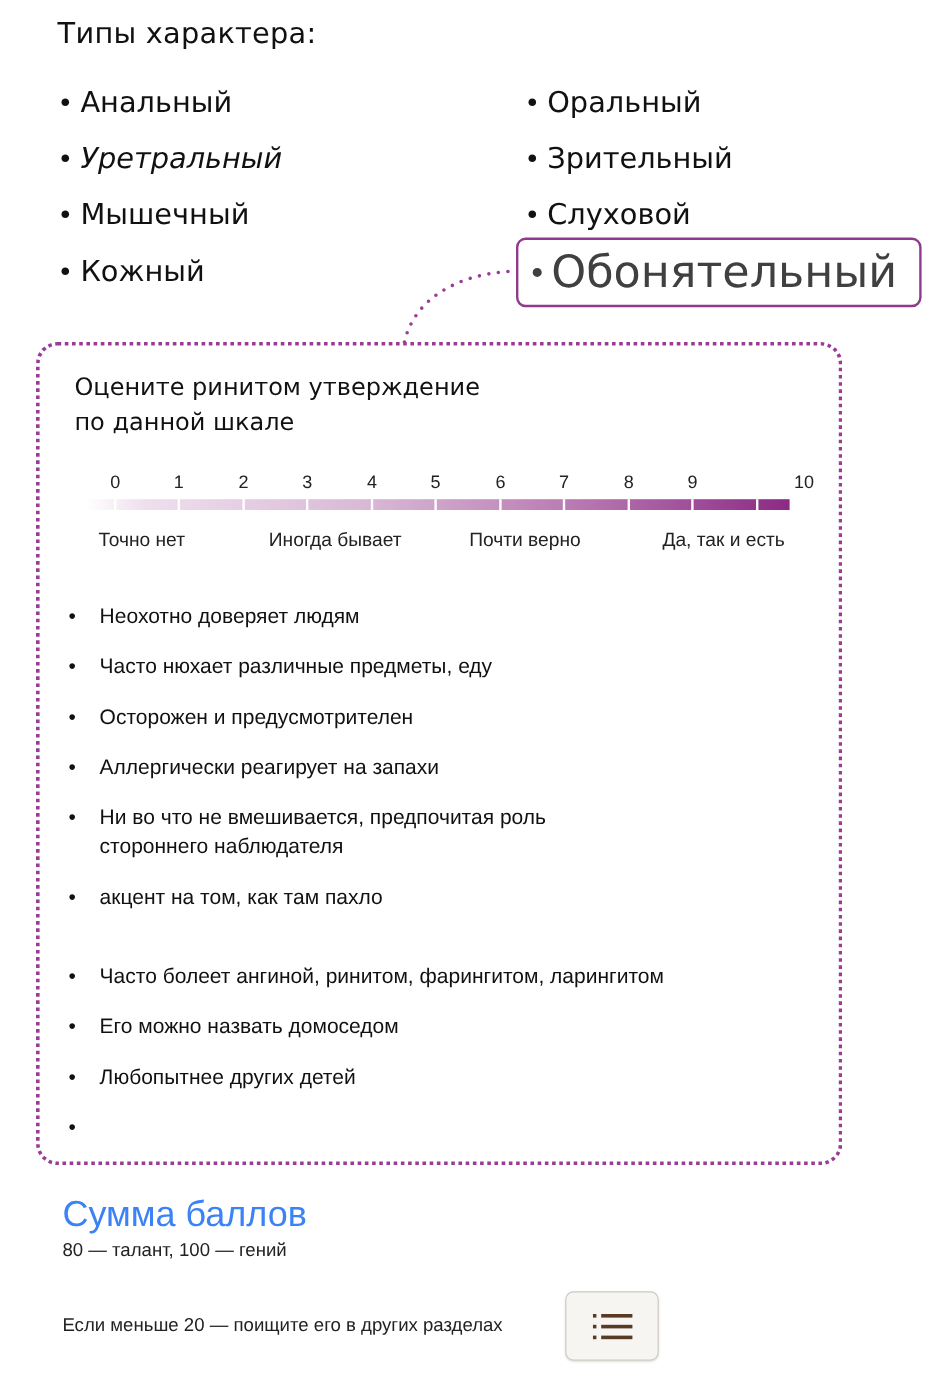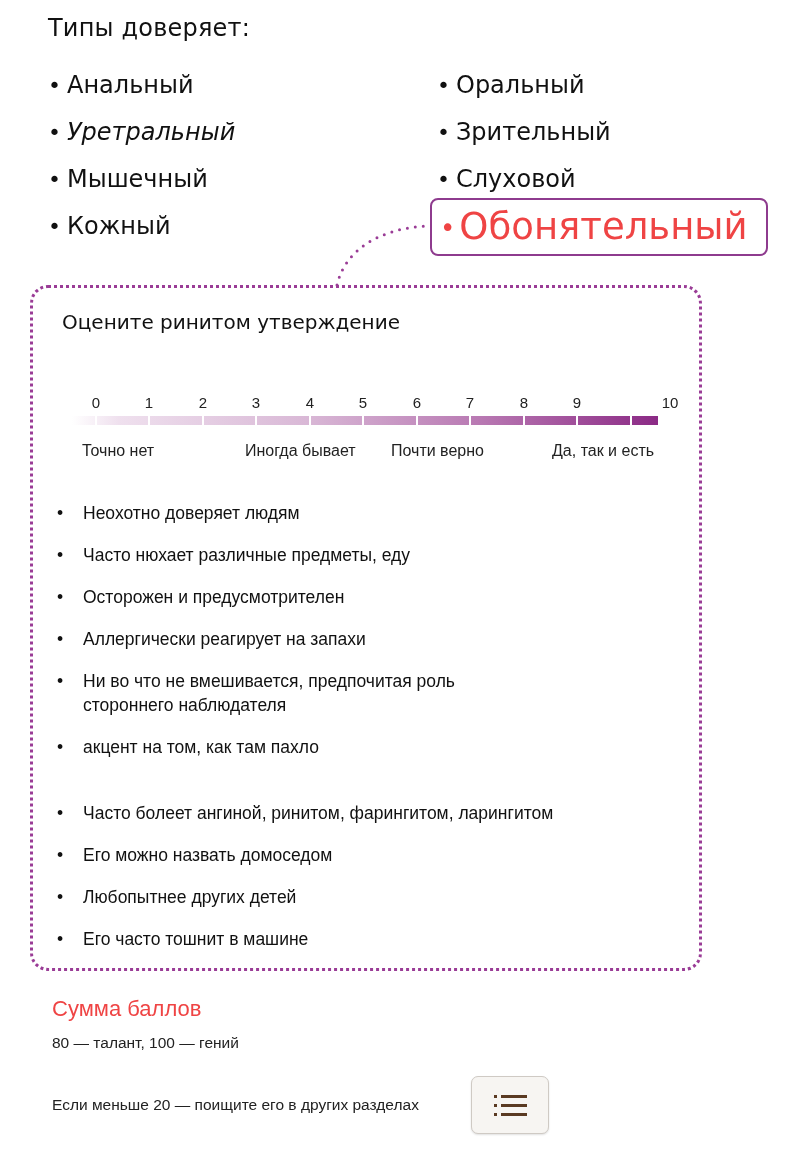--- a/index.html
+++ b/index.html
@@ -10,53 +10,53 @@
     }
     .abs { position: absolute; }
     .types-title { left: 48px; top: 14px; font-size: 24px; letter-spacing: 0.2px; }
     .type-item { font-size: 24px; white-space: nowrap; line-height: 30px; }
     .type-item .dot { font-size: 22px; margin-right: 6px; }
     .highlight-box {
       left: 430px; top: 198px; width: 338px; height: 58px;
       border: 2px solid #8E3B8E; border-radius: 8px; box-sizing: border-box;
     }
     .highlight-text {
-      left: 440px; top: 200px; font-size: 37px; color: #ef4444; white-space: nowrap; line-height: 54px;
+      left: 440px; top: 200px; font-size: 37px; color: #404040; white-space: nowrap; line-height: 54px;
     }
     .highlight-text .dot { font-size: 26px; margin-right: 4px; vertical-align: 2px; }
     .dotted-box {
       left: 30px; top: 285px; width: 672px; height: 686px;
       border: 3px dotted #9A3C96; border-radius: 18px; box-sizing: border-box;
     }
     svg.connector { position: absolute; left: 0; top: 0; width: 790px; height: 1156px; pointer-events: none; }
     .instr { left: 62px; top: 308px; font-size: 20px; line-height: 29px; }
     .scale-num { top: 394px; font-size: 15px; width: 30px; text-align: center; margin-left: -15px; font-family: "Liberation Sans", sans-serif; color: #222; }
     .scale-bar {
       left: 72px; top: 416px; width: 586px; height: 9px;
       background: linear-gradient(to right, #ffffff 0%, #efe0ee 8%, #d9b8d6 40%, #b878b2 70%, #8B2A85 100%);
     }
     .scale-sep { top: 416px; width: 2px; height: 9px; background: #ffffff; }
     .scale-lbl { top: 442px; font-size: 16px; font-family: "Liberation Sans", sans-serif; color: #222; white-space: nowrap; }
     .stmt { left: 57px; font-size: 17.5px; font-family: "Liberation Sans", sans-serif; line-height: 24px; }
     .stmt .b { position: absolute; left: 0; top: 0; }
     .stmt .t { display: block; margin-left: 26px; white-space: nowrap; }
-    .sum-title { left: 52px; top: 996px; font-size: 22px; color: #ef4444; font-family: "Liberation Sans", sans-serif; }
+    .sum-title { left: 52px; top: 996px; font-size: 30px; color: #3b82f6; font-family: "Liberation Sans", sans-serif; }
     .sum-desc { left: 52px; top: 1032px; font-size: 15.5px; line-height: 22px; font-family: "Liberation Sans", sans-serif; color: #222; }
     .sum-note { left: 52px; top: 1096px; font-size: 15.5px; font-family: "Liberation Sans", sans-serif; color: #222; white-space: nowrap; }
     .toc-btn {
       left: 471px; top: 1076px; width: 78px; height: 58px; box-sizing: border-box;
       border: 1.5px solid #cfcac4; border-radius: 7px; background: #f7f5f2;
       box-shadow: 0 1px 2px rgba(0,0,0,0.12); cursor: pointer;
     }
     .toc-btn svg { position: absolute; left: 22px; top: 17px; }
   </style>
 </head>
 <body>
 
-<div class="abs types-title">Типы доверяет:</div>
+<div class="abs types-title">Типы характера:</div>
 
 <div class="abs type-item" style="left:48px; top:70px;"><span class="dot">•</span><span>Анальный</span></div>
 <div class="abs type-item" style="left:48px; top:117px;font-style:italic;"><span class="dot">•</span><span>Уретральный</span></div>
 <div class="abs type-item" style="left:48px; top:164px;"><span class="dot">•</span><span>Мышечный</span></div>
 <div class="abs type-item" style="left:48px; top:211px;"><span class="dot">•</span><span>Кожный</span></div>
 
 <div class="abs type-item" style="left:437px; top:70px;"><span class="dot">•</span><span>Оральный</span></div>
 <div class="abs type-item" style="left:437px; top:117px;"><span class="dot">•</span><span>Зрительный</span></div>
 <div class="abs type-item" style="left:437px; top:164px;"><span class="dot">•</span><span>Слуховой</span></div>
 
@@ -64,20 +64,21 @@
 <div class="abs highlight-text"><span class="dot">•</span><span>Обонятельный</span></div>
 
 <svg class="connector" viewBox="0 0 790 1156">
   <path d="M 337 285 C 345 250, 380 228, 428 226" fill="none" stroke="#9A3C96" stroke-width="3" stroke-linecap="round" stroke-dasharray="0 8"></path>
 </svg>
 
 <div class="abs dotted-box"></div>
 
 <div class="abs instr">
   <div>Оцените ринитом утверждение</div>
+  <div>по данной шкале</div>
 </div>
 
 <div class="abs scale-num" style="left:96px;">0</div>
 <div class="abs scale-num" style="left:149px;">1</div>
 <div class="abs scale-num" style="left:203px;">2</div>
 <div class="abs scale-num" style="left:256px;">3</div>
 <div class="abs scale-num" style="left:310px;">4</div>
 <div class="abs scale-num" style="left:363px;">5</div>
 <div class="abs scale-num" style="left:417px;">6</div>
 <div class="abs scale-num" style="left:470px;">7</div>
@@ -92,21 +93,21 @@
 <div class="abs scale-sep" style="left:255px;"></div>
 <div class="abs scale-sep" style="left:309px;"></div>
 <div class="abs scale-sep" style="left:362px;"></div>
 <div class="abs scale-sep" style="left:416px;"></div>
 <div class="abs scale-sep" style="left:469px;"></div>
 <div class="abs scale-sep" style="left:523px;"></div>
 <div class="abs scale-sep" style="left:576px;"></div>
 <div class="abs scale-sep" style="left:630px;"></div>
 
 <div class="abs scale-lbl" style="left:82px;">Точно нет</div>
-<div class="abs scale-lbl" style="left:224px;margin-left:21px;">Иногда бывает</div>
+<div class="abs scale-lbl" style="left:224px;">Иногда бывает</div>
 <div class="abs scale-lbl" style="left:391px;">Почти верно</div>
 <div class="abs scale-lbl" style="left:552px;">Да, так и есть</div>
 
 <div class="abs stmt" style="top:501px;">
     <span class="b">•</span>
     <span class="t">Неохотно доверяет людям</span>
   </div>
 <div class="abs stmt" style="top:543px;">
     <span class="b">•</span>
     <span class="t">Часто нюхает различные предметы, еду</span>
@@ -135,21 +136,20 @@
 <div class="abs stmt" style="top:843px;">
     <span class="b">•</span>
     <span class="t">Его можно назвать домоседом</span>
   </div>
 <div class="abs stmt" style="top:885px;">
     <span class="b">•</span>
     <span class="t">Любопытнее других детей</span>
   </div>
 <div class="abs stmt" style="top:927px;">
     <span class="b">•</span>
-    <span class="t">Его часто тошнит в машине</span>
   </div>
 
 <div class="abs sum-title">Сумма баллов</div>
 <div class="abs sum-desc">
   <div>80 — талант, 100 — гений</div>
 </div>
 <div class="abs sum-note">Если меньше 20 — поищите его в других разделах</div>
 
 <div class="abs toc-btn">
   <svg width="34" height="24" viewBox="0 0 34 24">

